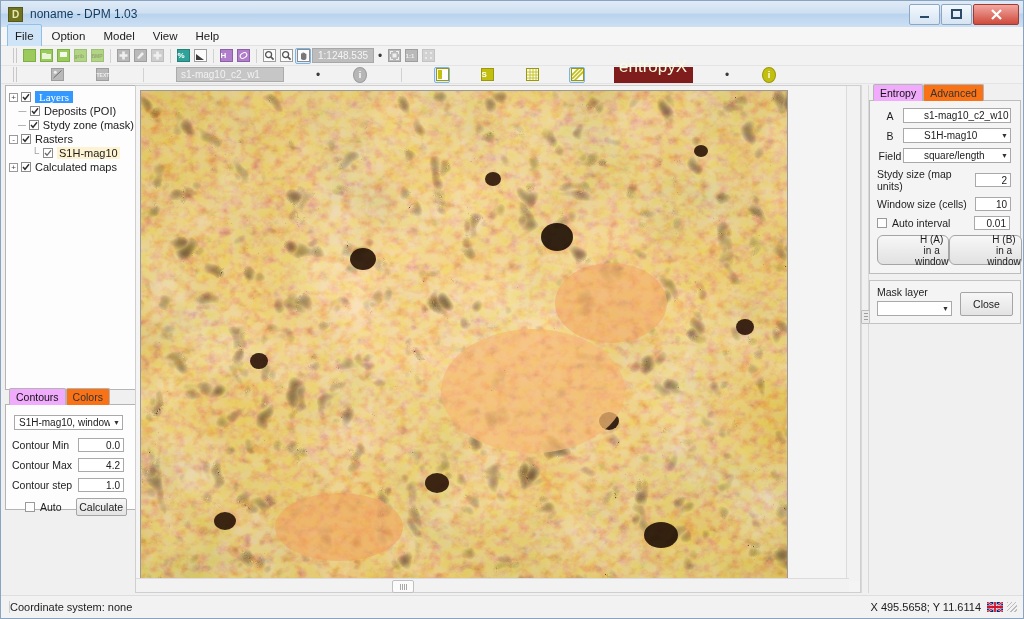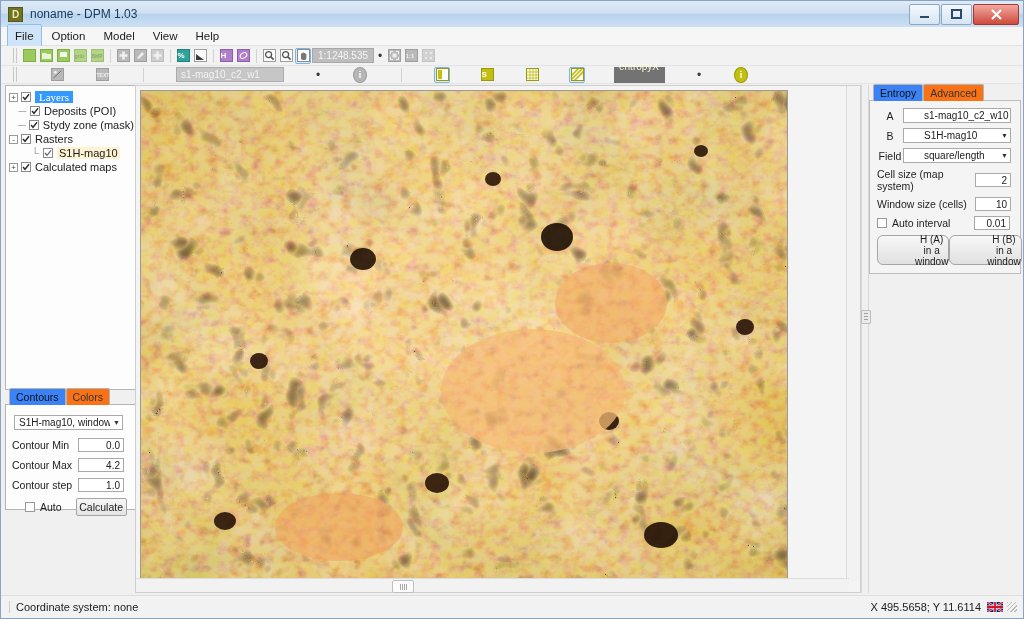--- a/index.html
+++ b/index.html
@@ -57,21 +57,21 @@
   .ic-olive{background:#c3bf10;border:1px solid #9b9809;color:#fff;}
   .ic-white{background:#fcfcfc;border:1px solid #9e9e9e;}
   .ic-txt{font-size:8px;font-weight:bold;line-height:11px;text-align:center;}
   .scale-box{height:15px;background:#bdbdbd;border:1px solid #a8a8a8;color:#f4f4f4;
     font-size:10px;display:flex;align-items:center;padding:0 5px;box-sizing:border-box;}
   .dot{width:12px;height:14px;display:flex;align-items:center;justify-content:center;
     font-size:12px;color:#3a3a3a;}
   .combo-gray{height:15px;min-width:108px;background:#c6c6c6;border:1px solid #ababab;
     color:#f2f2f2;font-size:10px;display:flex;align-items:center;padding:0 4px;
     box-sizing:border-box;overflow:hidden;white-space:nowrap;}
-  .olive-label{height:16px;background:#737373;color:#fbfbe0;font-size:10px;
+  .olive-label{height:16px;background:#7f1d1d;color:#fbfbe0;font-size:17px;
     display:flex;align-items:center;padding:0 6px 16px 5px;box-sizing:border-box;}
   .circ-i{width:14px;height:14px;border-radius:50%;background:#c3bf10;border:1px solid #9b9809;
     color:#fff;font-size:9px;font-weight:bold;display:flex;align-items:center;justify-content:center;}
   .circ-i.gray{background:#b6b6b6;border-color:#9c9c9c;}
 
   
   .left-panel{position:absolute;left:4px;top:84px;width:129px;height:303px;
     background:#fdfdfd;border:1px solid #b6b6b6;overflow:hidden;}
   .tree{padding:4px 2px 0 3px;}
   .tnode{display:flex;align-items:center;height:14px;font-size:11px;white-space:nowrap;}
@@ -84,21 +84,21 @@
   .tsel{background:#3399ff;color:#fff;padding:0 4px;font-family:Liberation Serif, serif;}
   .thl{background:#fdf3d2;padding:0 2px;}
   .indent1{margin-left:9px;}
   .indent2{margin-left:22px;}
 
   
   .contours-panel{position:absolute;left:4px;top:388px;width:137px;height:124px;}
   .tabrow{display:flex;align-items:flex-end;height:16px;padding-left:4px;}
   .tab{font-size:10.5px;padding:2px 6px 2px 6px;border:1px solid #b4b4b4;
     border-bottom:none;background:#f97316;color:#333;border-radius:2px 2px 0 0;}
-  .tab.active{background:#3b82f6;color:#111;position:relative;z-index:2;}
+  .tab.active{background:#f0abfc;color:#111;position:relative;z-index:2;}
   .panel-body{border:1px solid #b4b4b4;background:#fdfdfd;height:106px;
     margin-top:-1px;box-sizing:border-box;padding:8px 6px 0 6px;}
   .row{display:flex;align-items:center;margin-bottom:6px;}
   .lbl{font-size:10.5px;color:#222;}
   .sel-combo{height:15px;border:1px solid #a9a9a9;background:#fff;font-size:10px;
     display:flex;align-items:center;padding:0 2px 0 4px;box-sizing:border-box;
     justify-content:space-between;overflow:hidden;white-space:nowrap;}
   .caret{font-size:7px;color:#333;margin-left:3px;}
   .txtfield{height:14px;border:1px solid #a9a9a9;background:#fff;font-size:10px;
     display:flex;align-items:center;justify-content:flex-end;padding:0 3px;box-sizing:border-box;}
@@ -142,21 +142,21 @@
   .wbtn{height:28px;border:1px solid #a5a5a5;border-radius:6px;
     background:linear-gradient(to bottom,#f7f7f7,#e1e1e1);font-size:10px;line-height:11px;
     display:flex;align-items:center;justify-content:center;text-align:center;color:#1c1c1c;padding-left:37px;}
   .mask-box{border:1px solid #c4c4c4;background:#f4f4f4;padding:5px 7px 7px 7px;
     box-sizing:border-box;margin-top:6px;display:flex;align-items:flex-end;
     justify-content:space-between;}
 
   
   .statusbar{position:absolute;left:0;bottom:0;width:1022px;height:22px;
     background:#f2f2f2;border-top:1px solid #dedede;display:flex;align-items:center;}
-  .sb-left{margin-left:8px;font-size:11px;color:#1c1c1c;border-left:1px solid #cfcfcf;padding-left:6px;}
+  .sb-left{margin-left:8px;font-size:11px;color:#1c1c1c;border-left:1px solid #cfcfcf;}
   .sb-right{margin-left:auto;margin-right:6px;display:flex;align-items:center;font-size:11px;}
   .flag{width:16px;height:10px;margin-left:6px;display:block;}
   .grip-corner{width:10px;height:10px;margin-left:4px;
     background:repeating-linear-gradient(135deg,#bcbcbc 0 1px,transparent 1px 3px);}
 </style>
 </head>
 <body>
 
 <div class="app">
 
@@ -518,41 +518,51 @@
 
       <div class="rrow">
         <span class="rlbl" style="width:26px;text-align:center">Field</span>
         <span class="rcombo" style="width:108px">
           <span>square/length</span>
           <span class="caret">▼</span>
         </span>
       </div>
 
       <div class="rrow">
-        <span class="rlbl" style="width:98px">Cell size (map system)</span>
+        <span class="rlbl" style="width:98px">Stydy size (map units)</span>
         <span class="rfield" style="width:36px">2</span>
       </div>
 
       <div class="rrow">
         <span class="rlbl" style="width:98px">Window size (cells)</span>
         <span class="rfield" style="width:36px">10</span>
       </div>
 
       <div class="rrow">
         <span class="cbx2"></span>
         <span class="rlbl" style="width:82px">Auto interval</span>
         <span class="rfield" style="width:36px">0.01</span>
       </div>
 
       <div class="rrow" style="margin-bottom:0;justify-content:space-between">
         <span class="wbtn" style="width:65px">H (A) in a window</span>
         <span class="wbtn" style="width:65px">H (B) in a window</span>
       </div>
     </div>
 
+    <div class="mask-box">
+      <div style="display:flex;flex-direction:column;">
+        <span class="rlbl" style="margin-bottom:3px">Mask layer</span>
+        <span class="rcombo" style="width:75px">
+          <span></span>
+          <span class="caret">▼</span>
+        </span>
+      </div>
+      <span class="btn" style="width:51px;height:22px">Close</span>
+    </div>
   </div>
 
   <div class="statusbar">
     <span class="sb-left">Coordinate system: none</span>
     <span class="sb-right">
       <span>X 495.5658; Y 11.6114</span>
       <span class="flag">
         <svg width="16" height="10" viewBox="0 0 16 10">
           <rect width="16" height="10" fill="#00247d"></rect>
           <path d="M0 0 L16 10 M16 0 L0 10" stroke="#fff" stroke-width="2.2"></path>

